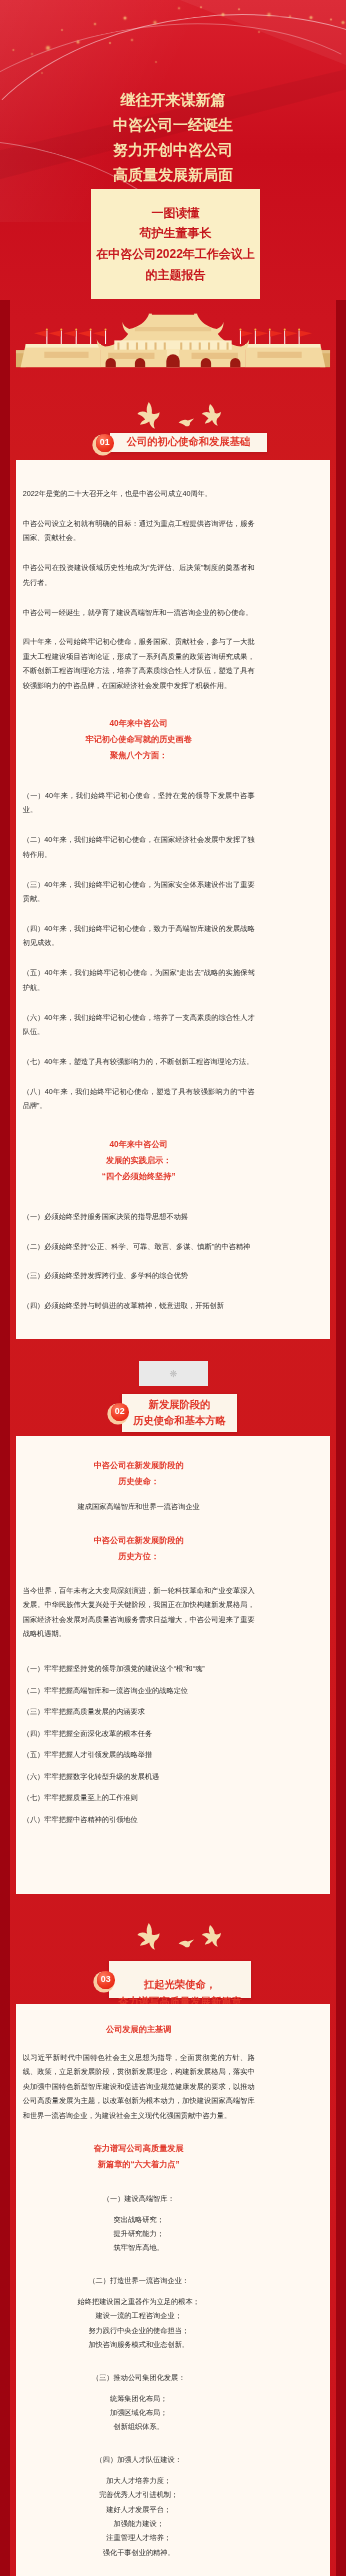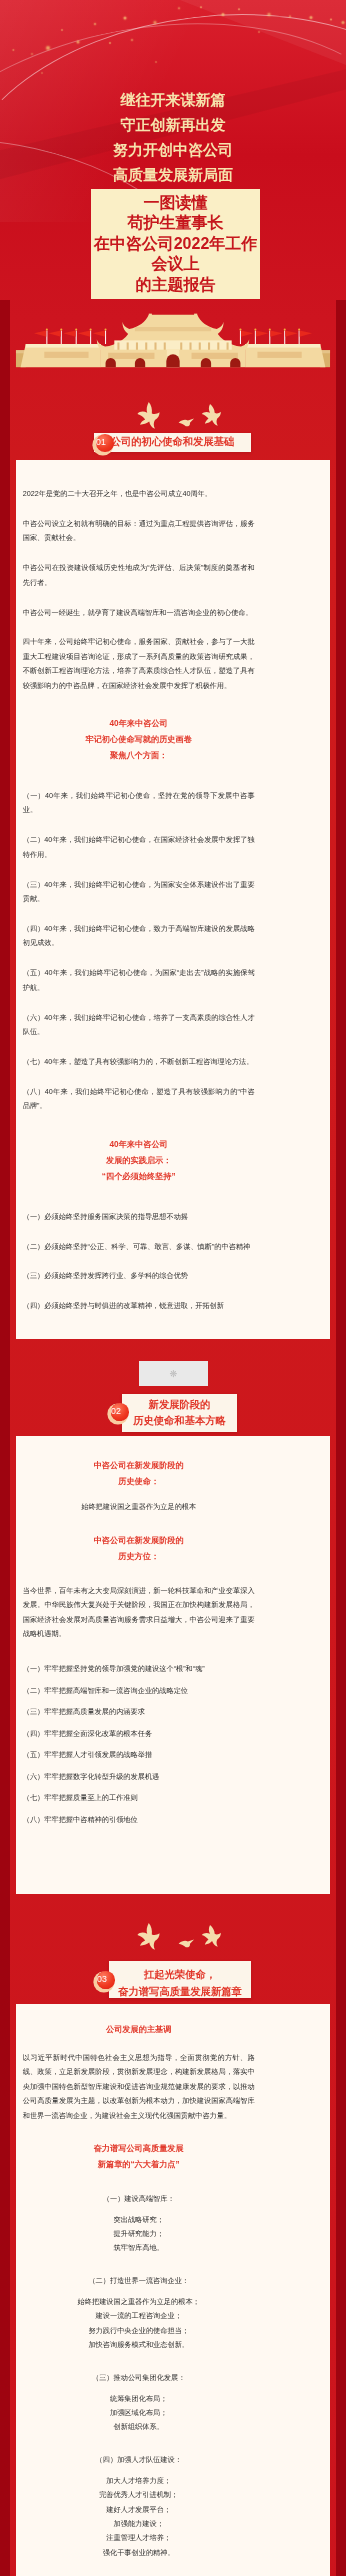--- a/index.html
+++ b/index.html
@@ -33,38 +33,38 @@
       268px 13.4px 2.1px 0.5px rgba(247,205,120,.9), 289px 15.5px 1.5px 0 rgba(247,205,120,.8),
       310px 16.5px 1.5px 0.5px rgba(247,205,120,.85), 330px 18.5px 1px 0 rgba(247,205,120,.75),
       342px 21.6px 1.5px 0.5px rgba(247,205,120,.8), 155px 61px 1px 0 rgba(247,205,120,.45),
       41px 72px 1px 0 rgba(247,205,120,.4), 258px 31px 1px 0 rgba(247,205,120,.5);
   }
   
   .hero-title { position:absolute; left:0; top:87px; width:346px; text-align:center;
     color:#f6e3ac; font-size:15px; font-weight:bold; line-height:25px; }
   .intro-card { position:absolute; left:91px; top:189px; width:169px; height:110px;
     background:#faefc6; display:flex; flex-direction:column; justify-content:center;
-    text-align:center; color:#c6171d; font-weight:bold; font-size:16px; line-height:20.6px; }
+    text-align:center; color:#c6171d; font-weight:bold; font-size:12px; line-height:20.6px; }
   
   .side-border { position:absolute; top:300px; width:9.8px; height:3025px; background:#9e0410; }
   .side-border.left { left:0; } .side-border.right { right:0; }
   
   .tiananmen { position:absolute; left:0; top:300px; }
   .doves { position:absolute; width:103px; height:33px; }
   .doves.d1 { left:123px; top:401px; }
   .doves.d2 { left:123px; top:1922px; }
   
   .sec-header { position:absolute; background:#fcf5ea; text-align:center;
     color:#e13629; font-weight:bold; font-size:10.3px; box-shadow:0 1px 3.1px rgba(0,0,0,.12); }
-  #h1 { left:94px; top:433px; width:157px; height:18.5px; line-height:18.5px; }
+  #h1 { left:110px; top:433px; width:157px; height:18.5px; line-height:18.5px; }
   #h2 { left:122px; top:1394px; width:115px; height:38px; line-height:16.5px; padding-top:2.6px; }
-  #h3 { left:109px; top:1961px; width:142px; height:37px; line-height:16.5px; padding-top:6px; }
+  #h3 { left:109px; top:1961px; width:142px; height:37px; line-height:16.5px; padding-top:16px; }
   .badge { position:absolute; width:17.5px; height:17.5px; border-radius:50%;
     background:radial-gradient(circle at 35% 28%, #ff7a5e 0%, #ef3a22 55%, #e1190e 100%);
-    color:#fff; font-weight:normal; font-size:8.8px; text-align:left; line-height:17.5px;
+    color:#fff; font-weight:bold; font-size:8.8px; text-align:center; line-height:17.5px;
     box-shadow:-2.1px 2.1px 0 1.5px #f8cda2; }
   #b1 { left:96px; top:434px; } #b2 { left:111px; top:1403px; }
   #b3 { left:97px; top:1971px; }
   
   .placeholder { position:absolute; left:139px; top:1361px; width:69px; height:25px;
     background:#e9e9e9; display:flex; align-items:center; justify-content:center; }
   .spinner { color:#bdbdbd; font-size:9.3px; }
   
   .card { position:absolute; left:16px; width:314px; background:#fff9f2; overflow:hidden; }
   #card1 { top:460px;  height:879px; }
@@ -93,21 +93,21 @@
   <div class="facet facet1"></div>
   <div class="facet facet2"></div>
   <div class="facet facet3"></div>
   <div class="arc arc1"></div>
   <div class="arc arc2"></div>
   <div class="arc arc3"></div>
   <div class="sparkles"></div>
 
   <div class="hero-title">
     <div>继往开来谋新篇</div>
-    <div>守正创新再出发</div>
+    <div>中咨公司一经诞生</div>
     <div>努力开创中咨公司</div>
     <div>高质量发展新局面</div>
   </div>
 
   <div class="intro-card">
     <div>一图读懂</div>
     <div>苟护生董事长</div>
     <div>在中咨公司2022年工作会议上</div>
     <div>的主题报告</div>
   </div>
@@ -264,21 +264,21 @@
     <div>历史使命和基本方略</div>
   </div>
   <div id="b2" class="badge">02</div>
 
   <div id="card2" class="card">
     <div class="inner">
       <div class="red-heading mb20">
         <div>中咨公司在新发展阶段的</div>
         <div>历史使命：</div>
       </div>
-      <div class="center-line mb36">始终把建设国之重器作为立足的根本</div>
+      <div class="center-line mb36">建成国家高端智库和世界一流咨询企业</div>
       <div class="red-heading mb36">
         <div>中咨公司在新发展阶段的</div>
         <div>历史方位：</div>
       </div>
       <p class="para mb40">当今世界，百年未有之大变局深刻演进，新一轮科技革命和产业变革深入发展。中华民族伟大复兴处于关键阶段，我国正在加快构建新发展格局，国家经济社会发展对高质量咨询服务需求日益增大，中咨公司迎来了重要战略机遇期。</p>
       <div class="c2-item">（一）牢牢把握坚持党的领导加强党的建设这个“根”和“魂”</div>
       <div class="c2-item">（二）牢牢把握高端智库和一流咨询企业的战略定位</div>
       <div class="c2-item">（三）牢牢把握高质量发展的内涵要求</div>
       <div class="c2-item">（四）牢牢把握全面深化改革的根本任务</div>
       <div class="c2-item">（五）牢牢把握人才引领发展的战略举措</div>

